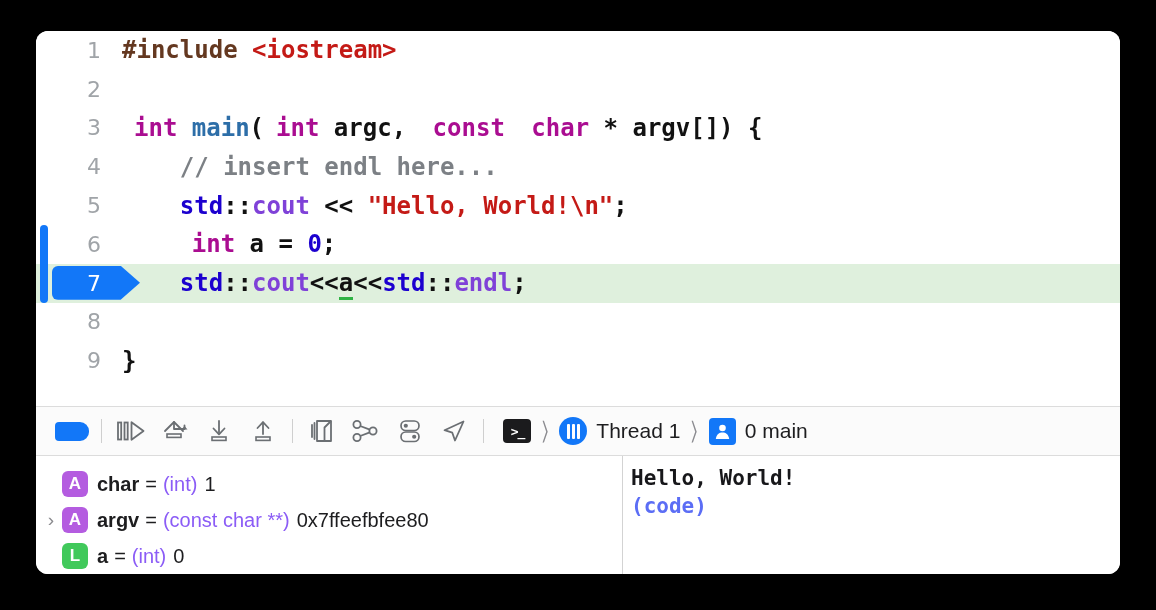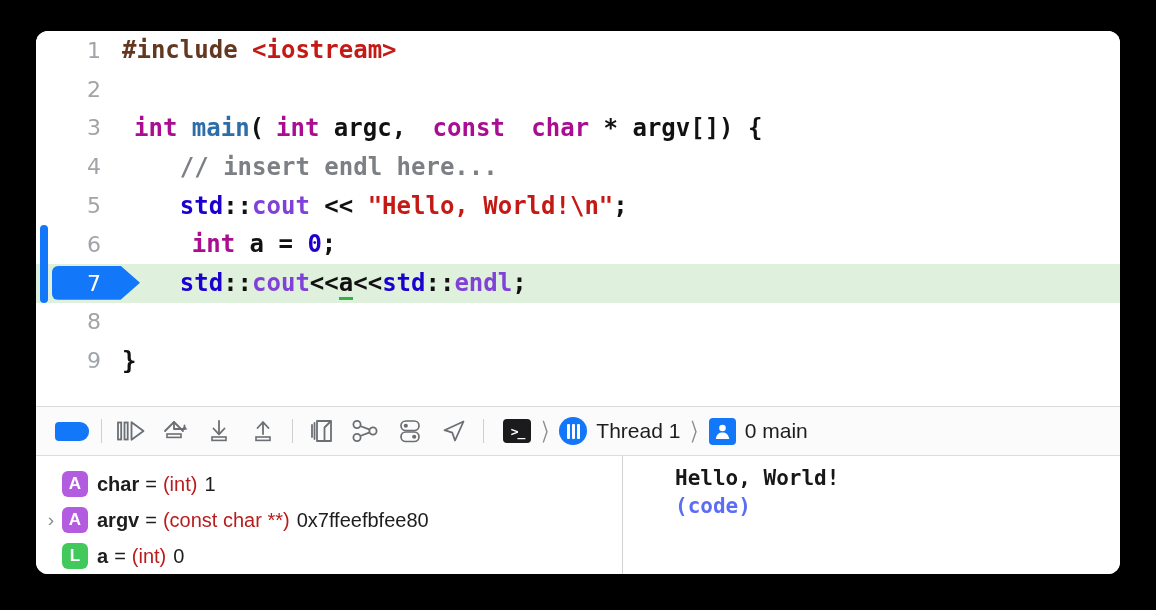--- a/index.html
+++ b/index.html
@@ -240,32 +240,31 @@
     display: flex; align-items: center; justify-content: center;
     color: #ffffff;
     font-size: 17px;
     font-weight: bold;
     margin-right: 9px;
   }
   .badge.arg { background: #b45ce0; }
   .badge.loc { background: #41c95b; }
   .vname { font-weight: bold; }
   .veq { color: #1d1d1f; margin: 0 6px; }
-  .vtype { color: #b91c1c; }
+  .vtype { color: #8b5cf6; }
   .vval { color: #1d1d1f; margin-left: 7px; }
 
   .console {
     flex: 1 1 auto;
     padding: 8px 16px 0 8px;
     font-family: "DejaVu Sans Mono", monospace;
     font-size: 21px;
     font-weight: bold;
     line-height: 1.35;
     overflow: hidden;
-    margin-left: 44px;
   }
   .con-out { color: #17171a; }
   .con-prompt { color: #5b6df5; }
 </style>
 </head>
 <body>
 
 <div id="app">
 
   <div class="editor">

